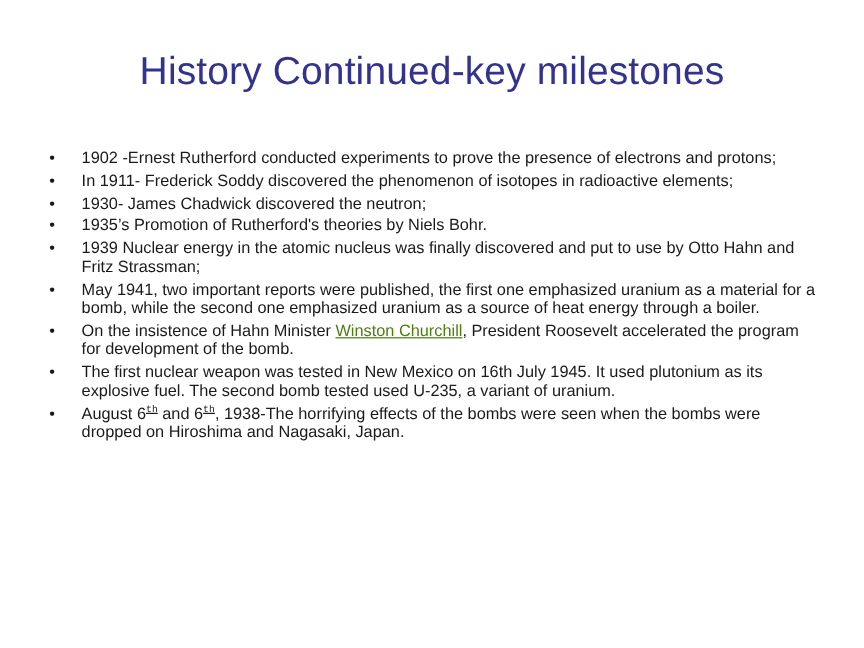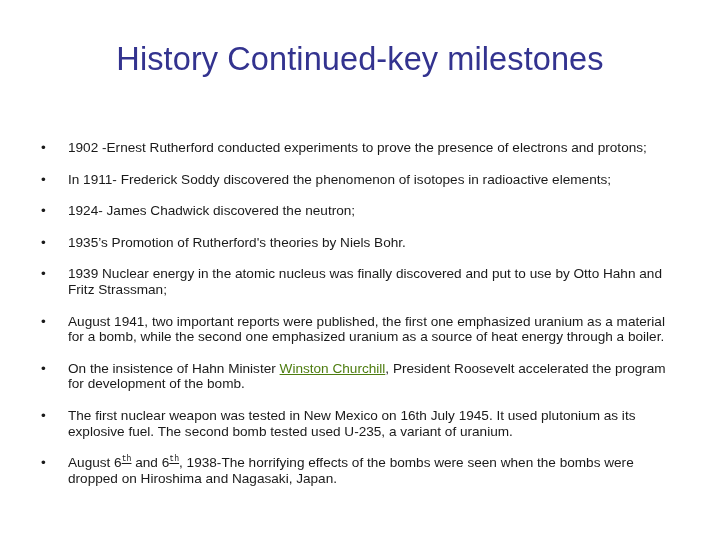--- a/index.html
+++ b/index.html
@@ -57,21 +57,20 @@
     top: 0;
     width: 10px;
     font-size: 13.6px;
     line-height: 15.6px;
     text-align: left;
     color: #1a1a1a;
   }
   .bullet-text {
     display: block;
     text-align: left;
-    margin-top: 16px;
   }
   .hyperlink {
     color: #4d7c0f;
     text-decoration: underline;
   }
   sup {
     font-size: 0.6em;
     vertical-align: super;
     line-height: 0;
     text-decoration: underline;
@@ -92,36 +91,36 @@
       <span class="bullet-text">1902 -Ernest Rutherford conducted experiments to prove the presence of electrons and protons;</span>
     </li>
 
     <li>
       <span class="bullet-marker">•</span>
       <span class="bullet-text">In 1911- Frederick Soddy discovered the phenomenon of isotopes in radioactive elements;</span>
     </li>
 
     <li>
       <span class="bullet-marker">•</span>
-      <span class="bullet-text">1924- James Chadwick discovered the neutron;</span>
+      <span class="bullet-text">1930- James Chadwick discovered the neutron;</span>
     </li>
 
     <li>
       <span class="bullet-marker">•</span>
       <span class="bullet-text">1935’s Promotion of Rutherford's theories by Niels Bohr.</span>
     </li>
 
     <li>
       <span class="bullet-marker">•</span>
       <span class="bullet-text">1939 Nuclear energy in the atomic nucleus was finally discovered and put to use by Otto Hahn and Fritz Strassman;</span>
     </li>
 
     <li>
       <span class="bullet-marker">•</span>
-      <span class="bullet-text">August 1941, two important reports were published, the first one emphasized uranium as a material for a bomb, while the second one emphasized uranium as a source of heat energy through a boiler.</span>
+      <span class="bullet-text">May 1941, two important reports were published, the first one emphasized uranium as a material for a bomb, while the second one emphasized uranium as a source of heat energy through a boiler.</span>
     </li>
 
     <li>
       <span class="bullet-marker">•</span>
       <span class="bullet-text"><span>On the insistence of Hahn Minister </span><a class="hyperlink" href="#">Winston Churchill</a><span>, President Roosevelt accelerated the program for development of the bomb.</span></span>
     </li>
 
     <li>
       <span class="bullet-marker">•</span>
       <span class="bullet-text">The first nuclear weapon was tested in New Mexico on 16th July 1945. It used plutonium as its explosive fuel. The second bomb tested used U-235, a variant of uranium.</span>

